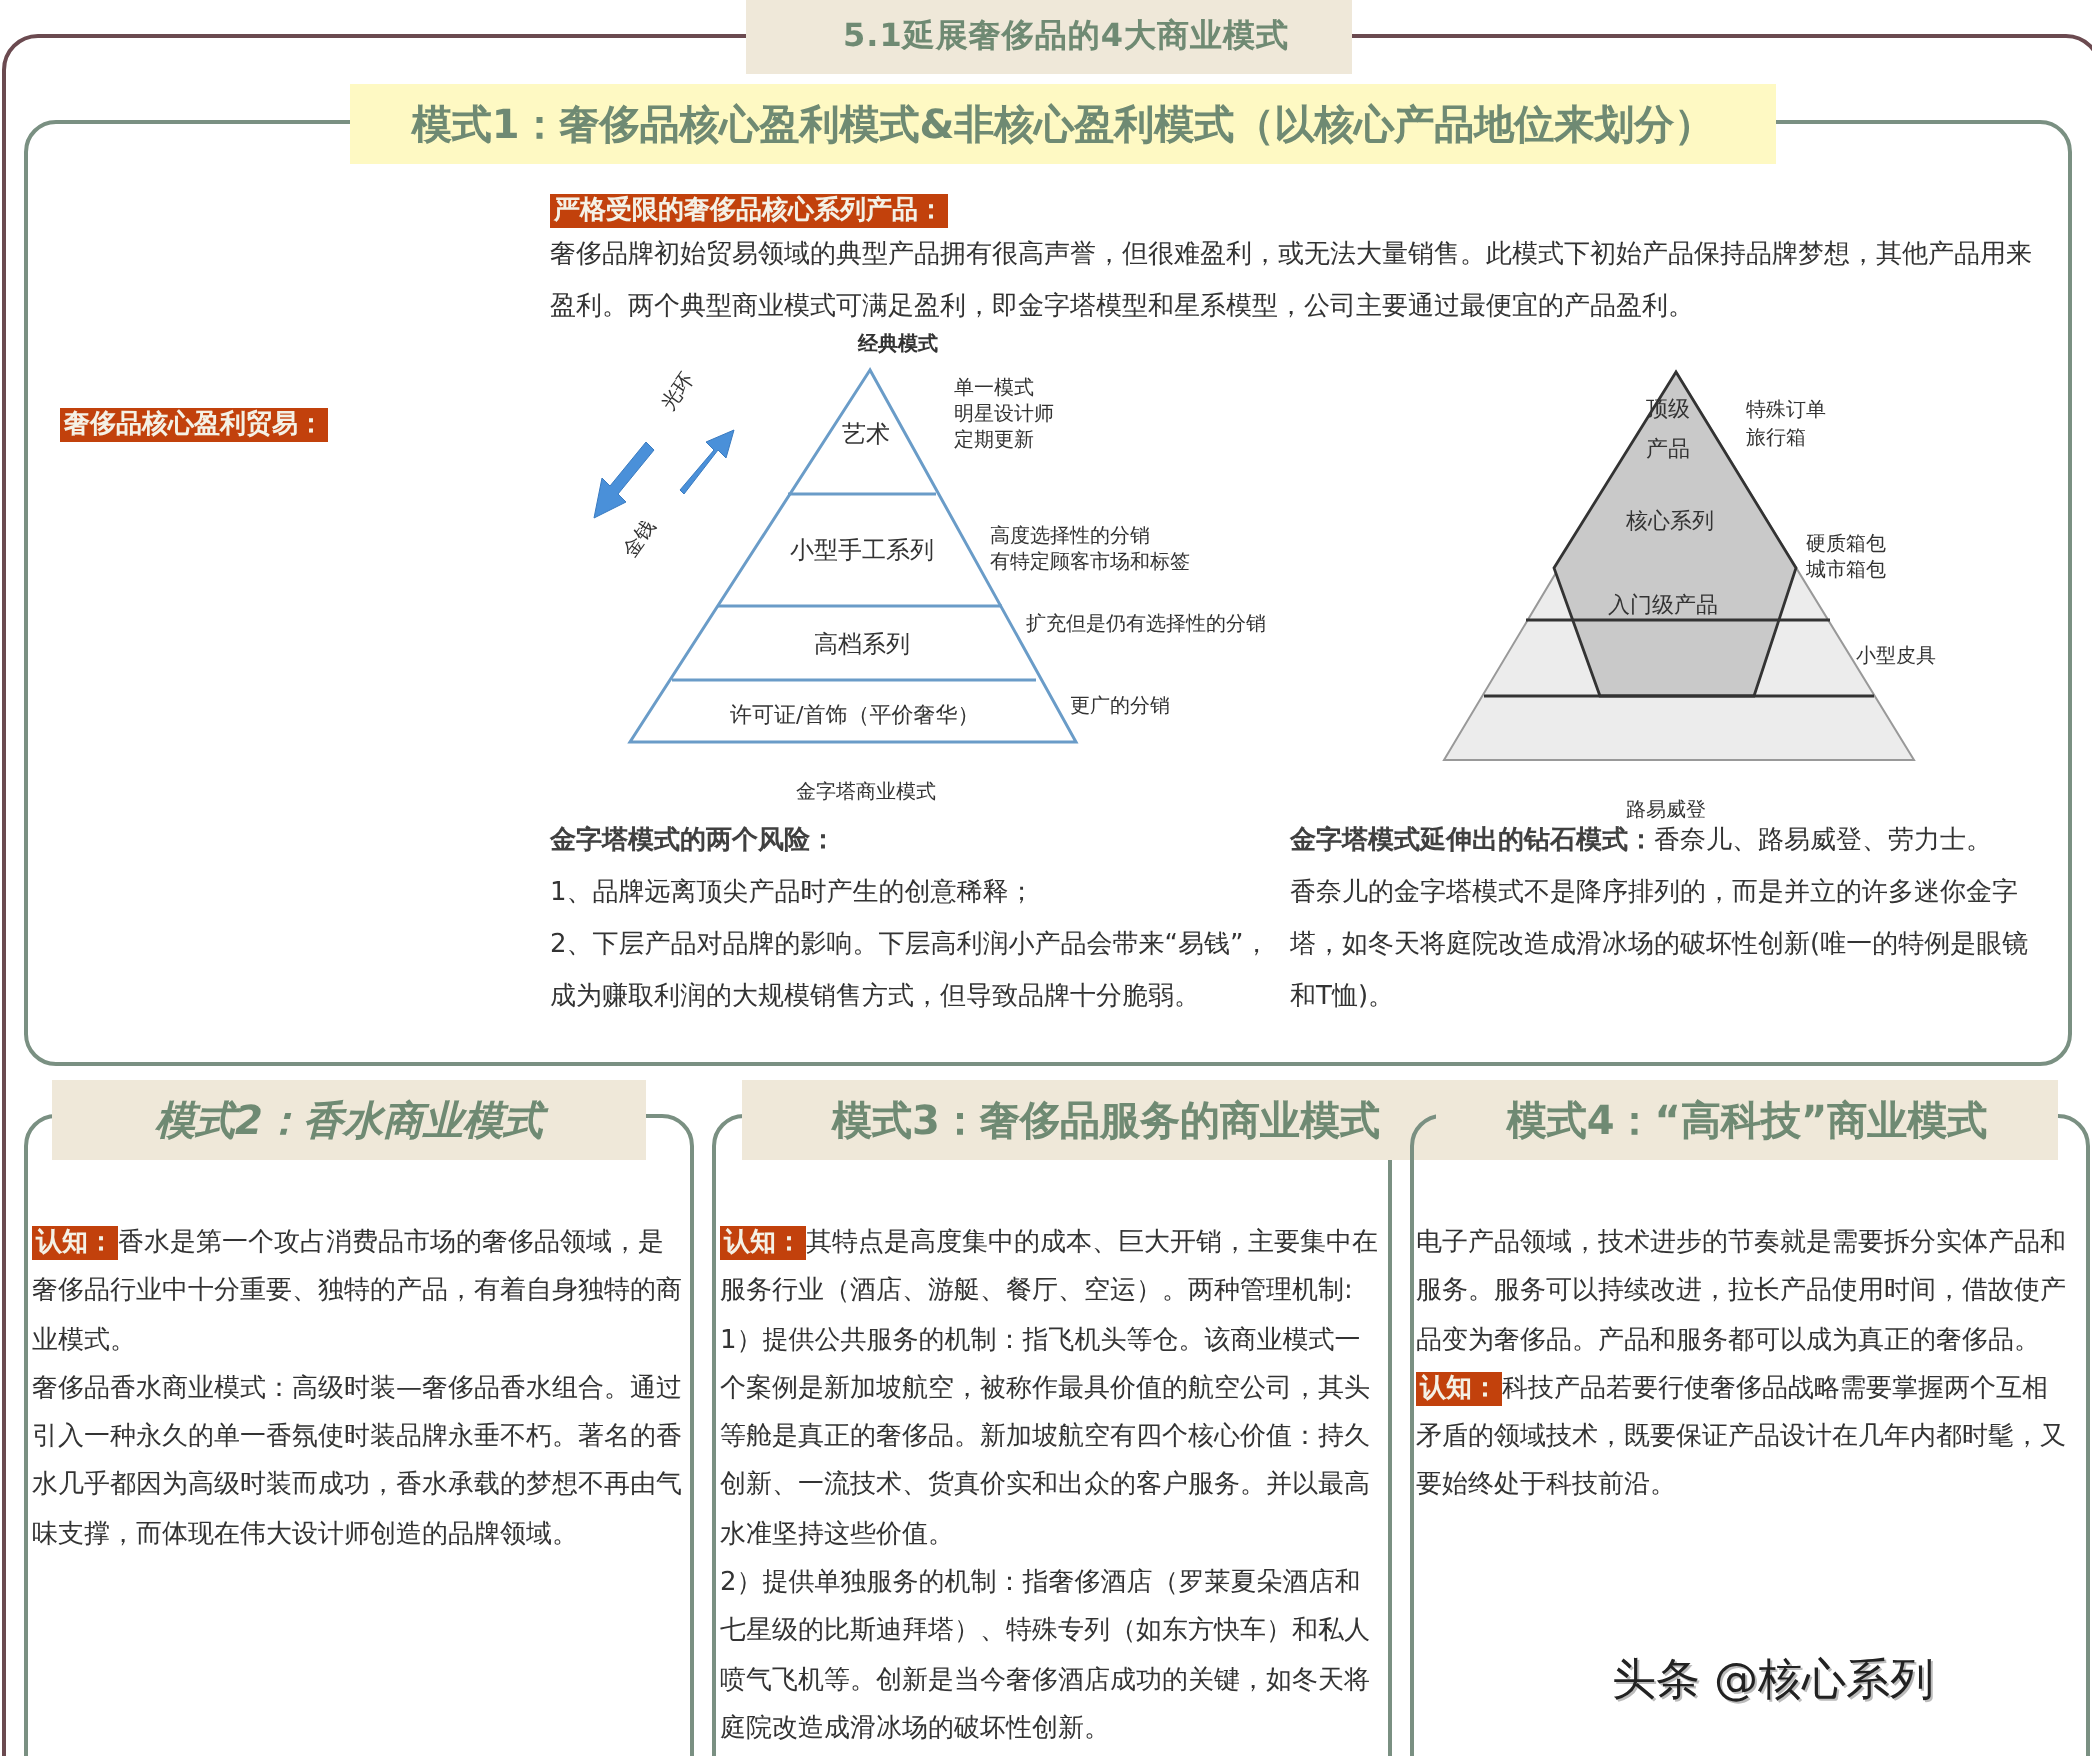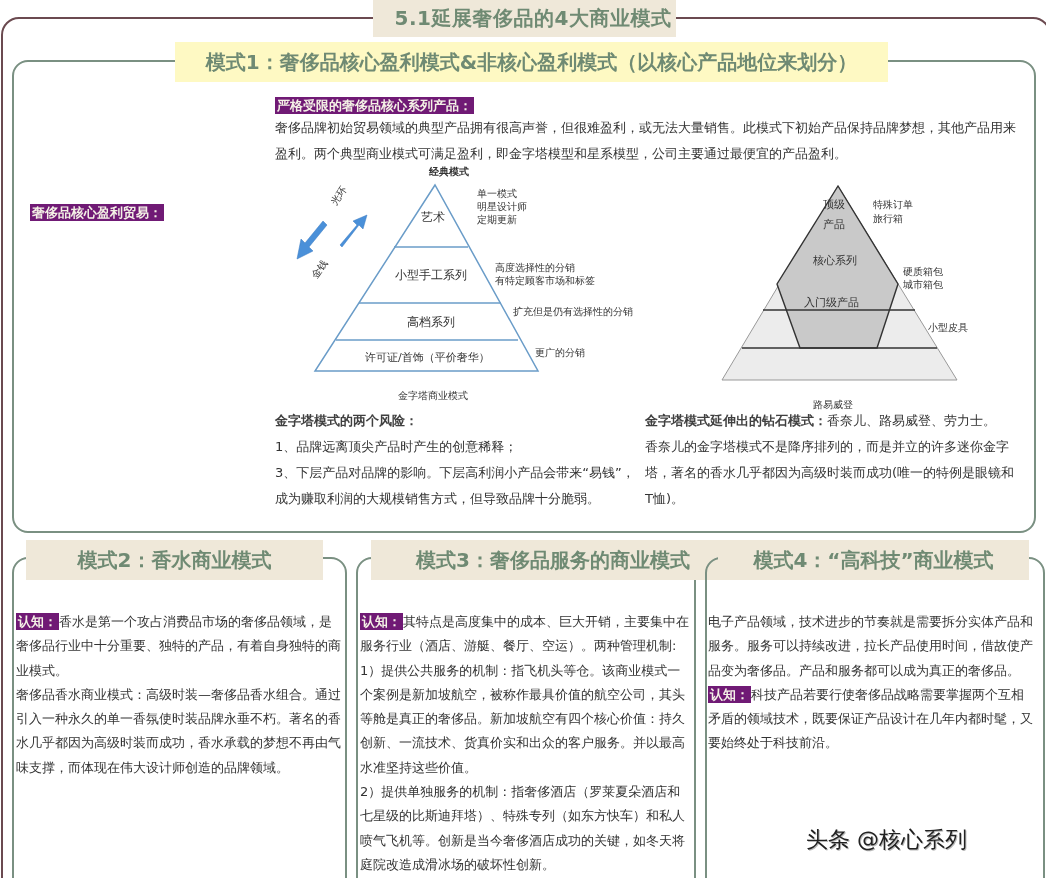--- a/index.html
+++ b/index.html
@@ -5,36 +5,36 @@
   * { box-sizing: border-box; margin: 0; padding: 0; }
   html, body { width: 1046px; height: 878px; overflow: hidden; background: #ffffff; }
   body { position: relative; font-family: "DejaVu Sans", "Liberation Sans", sans-serif; color: #333333; }
 
   .outer-frame {
     position: absolute; left: 1px; top: 17px; width: 1050px; height: 880px;
     border: 2px solid #6b4a50; border-radius: 18px;
   }
   .main-title {
     position: absolute; left: 373px; top: 0; width: 303px; height: 37px;
-    background: #efe8d9; color: #6f8a73; font-weight: bold; font-size: 20px;
+    background: #efe8d9; color: #6f8a73; font-weight: bold; font-size: 16px;
     display: flex; align-items: center; justify-content: center; letter-spacing: 0.5px; padding-left: 17px;
   }
 
   .mode1-frame {
     position: absolute; left: 12px; top: 60px; width: 1024px; height: 473px;
     border: 2px solid #7a9082; border-radius: 16px;
   }
   .mode1-title {
     position: absolute; left: 175px; top: 42px; width: 713px; height: 40px;
     background: #fef9c3; color: #6f8a73; font-weight: bold; font-size: 20px;
     display: flex; align-items: center; justify-content: center;
   }
 
   .tag {
-    display: inline; background: #701a75; color: #f4f1e6; font-weight: bold;
+    display: inline; background: #c2410c; color: #f4f1e6; font-weight: bold;
     padding: 1px 2px;
   }
   .para { font-size: 13px; line-height: 26px; color: #333; }
   .bold { font-weight: bold; color: #404040; }
 
   .left-col { position: absolute; left: 30px; top: 201px; width: 215px; }
   .left-col .para { line-height: 24.3px; }
 
   .top-intro { position: absolute; left: 275px; top: 93px; width: 750px; }
 
@@ -121,30 +121,30 @@
   <text class="diagram-text" x="168" y="50" font-size="10">旅行箱</text>
   <text class="diagram-text" x="198" y="103" font-size="10">硬质箱包</text>
   <text class="diagram-text" x="198" y="116" font-size="10">城市箱包</text>
   <text class="diagram-text" x="223" y="159" font-size="10">小型皮具</text>
   <text class="diagram-text" x="108" y="236" font-size="10">路易威登</text>
 </svg>
 
 <div class="risk-block">
   <div class="para bold">金字塔模式的两个风险：</div>
   <div class="para">1、品牌远离顶尖产品时产生的创意稀释；</div>
-  <div class="para">3、下层产品对品牌的影响。下层高利润小产品会带来“易钱”，成为赚取利润的大规模销售方式，但导致品牌十分脆弱。</div>
+  <div class="para">2、下层产品对品牌的影响。下层高利润小产品会带来“易钱”，成为赚取利润的大规模销售方式，但导致品牌十分脆弱。</div>
 </div>
 
 <div class="diamond-block">
   <div class="para"><span class="bold">金字塔模式延伸出的钻石模式：</span><span>香奈儿、路易威登、劳力士。</span></div>
-  <div class="para">香奈儿的金字塔模式不是降序排列的，而是并立的许多迷你金字塔，著名的香水几乎都因为高级时装而成功(唯一的特例是眼镜和T恤)。</div>
+  <div class="para">香奈儿的金字塔模式不是降序排列的，而是并立的许多迷你金字塔，如冬天将庭院改造成滑冰场的破坏性创新(唯一的特例是眼镜和T恤)。</div>
 </div>
 
 <div class="sub-frame" style="left:12px; width:335px;"></div>
-<div class="sub-title" style="left:26px; width:297px;">模式2：香水商业模式</div>
+<div class="sub-title" style="left:26px; width:297px;font-style:italic;">模式2：香水商业模式</div>
 <div class="sub-body" style="left:16px; width:326px;">
   <div class="para"><span class="tag">认知：</span><span>香水是第一个攻占消费品市场的奢侈品领域，是奢侈品行业中十分重要、独特的产品，有着自身独特的商业模式。</span></div>
   <div class="para">奢侈品香水商业模式：高级时装—奢侈品香水组合。通过引入一种永久的单一香氛使时装品牌永垂不朽。著名的香水几乎都因为高级时装而成功，香水承载的梦想不再由气味支撑，而体现在伟大设计师创造的品牌领域。</div>
 </div>
 
 <div class="sub-frame" style="left:356px; width:340px;"></div>
 <div class="sub-title" style="left:371px; width:364px;">模式3：奢侈品服务的商业模式</div>
 <div class="sub-body" style="left:360px; width:330px;">
   <div class="para"><span class="tag">认知：</span><span>其特点是高度集中的成本、巨大开销，主要集中在服务行业（酒店、游艇、餐厅、空运）。两种管理机制:</span></div>
   <div class="para">1）提供公共服务的机制：指飞机头等仓。该商业模式一个案例是新加坡航空，被称作最具价值的航空公司，其头等舱是真正的奢侈品。新加坡航空有四个核心价值：持久创新、一流技术、货真价实和出众的客户服务。并以最高水准坚持这些价值。</div>

